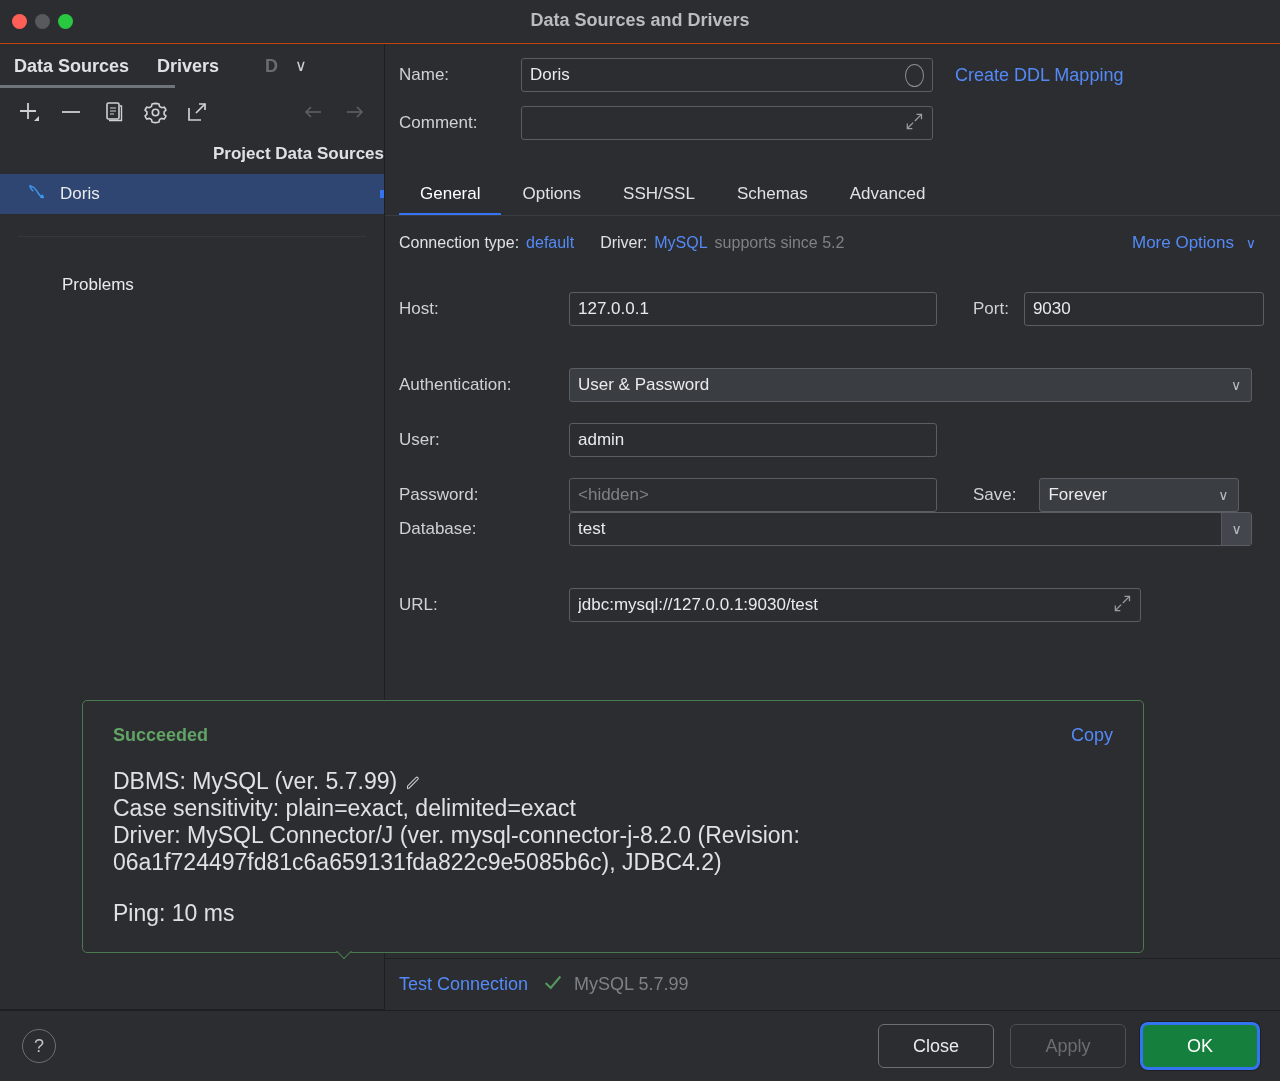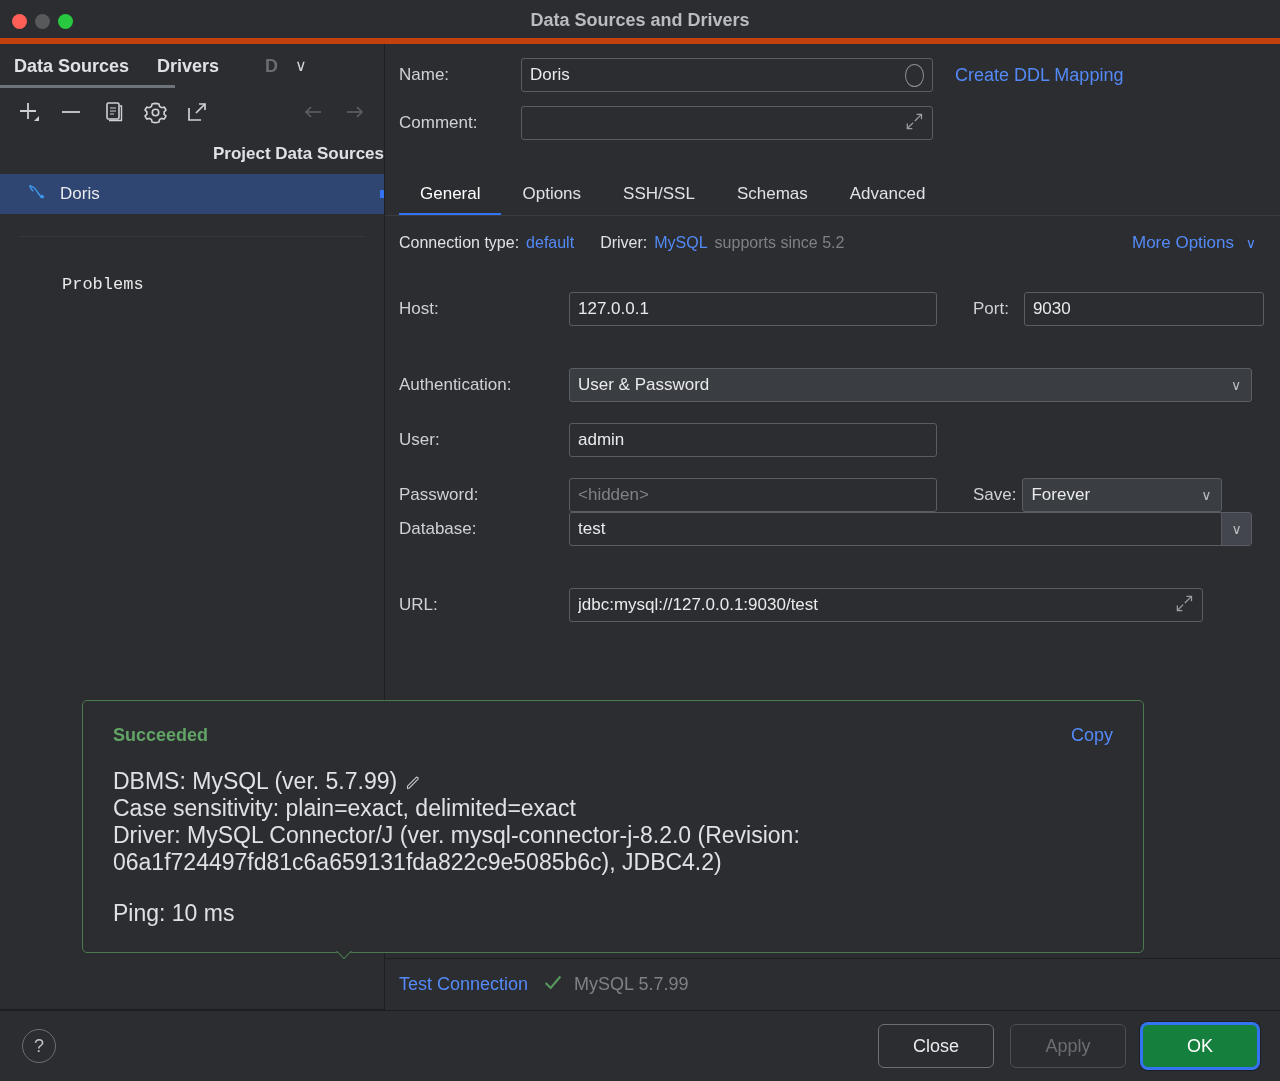--- a/index.html
+++ b/index.html
@@ -13,21 +13,21 @@
     position: relative;
     width: 1280px; height: 1081px;
     background: #2b2d30;
     display: flex; flex-direction: column;
   }
 
   
   .titlebar {
     height: 44px; position: relative;
     background: #2b2d30;
-    border-bottom: 6px solid #c2410c;
+    border-bottom: 1px solid #c2410c;
     flex: 0 0 44px;
   }
   .traffic { position: absolute; top: 14px; left: 12px; display: flex; gap: 8px; }
   .dot { width: 15px; height: 15px; border-radius: 50%; }
   .dot.red { background: #ff5f57; }
   .dot.yellow { background: #58595b; }
   .dot.green { background: #28c840; }
   .title-text {
     position: absolute; left: 0; right: 0; top: 10px;
     text-align: center; color: #b9bcc0;
@@ -87,21 +87,21 @@
   .ds-row.selected { background: #2f4673; }
   .ds-row .label { font-size: 17px; color: #e9eaec; }
   .blue-marker {
     position: absolute; right: 0; top: 50%; transform: translateY(-50%);
     width: 4px; height: 8px; background: #3574f0;
   }
   .divider {
     height: 1px; background: #35373b; margin: 22px 18px 0 18px;
   }
   .problems {
-    font-size: 17px; color: #e9eaec; padding: 38px 0 0 62px; font-family: Liberation Mono, monospace;
+    font-size: 17px; color: #e9eaec; padding: 38px 0 0 62px;
   }
   .leftpane-bottomline {
     position: absolute; left: 0; right: 0; bottom: 0; height: 1px;
     background: #1e1f22;
   }
 
   
   .rightpane {
     flex: 1 1 auto; position: relative;
     background: #2b2d30; display: flex; flex-direction: column;
@@ -415,37 +415,37 @@
           </div>
         </div>
 
         <div class="row2" style="margin-top:21px">
           <div class="lbl-col">Password:</div>
           <div class="fld" style="width:368px">
             <span class="val ph">&lt;hidden&gt;</span>
           </div>
           <div style="width:36px"></div>
           <div class="flabel">Save:</div>
-          <div class="combo" style="width:200px;margin-left:6px">
+          <div class="combo" style="width:200px;margin-left:23px">
             <span class="val">Forever</span>
             <span class="arrow">∨</span>
           </div>
         </div>
 
         <div class="row2" style="">
           <div class="lbl-col">Database:</div>
           <div class="combo boxed-arrow" style="width:683px;background:#2b2d30;padding-right:0">
             <span class="val">test</span>
             <span class="arrow">∨</span>
           </div>
         </div>
 
         <div class="row2" style="margin-top:42px">
           <div class="lbl-col">URL:</div>
-          <div class="fld" style="width:634px">
+          <div class="fld" style="width:572px">
             <span class="val">jdbc:mysql://127.0.0.1:9030/test</span>
             <span class="expand-ico">
               <svg width="20" height="20" viewBox="0 0 24 24" fill="none" stroke="#9a9da2" stroke-width="1.5">
                 <path d="M21 4 L13 12"></path>
                   <path d="M15 4 H21 V10"></path>
                 <path d="M4 21 L11 14"></path>
                   <path d="M4 15 V21 H10"></path>
               </svg>
             </span>
           </div>

